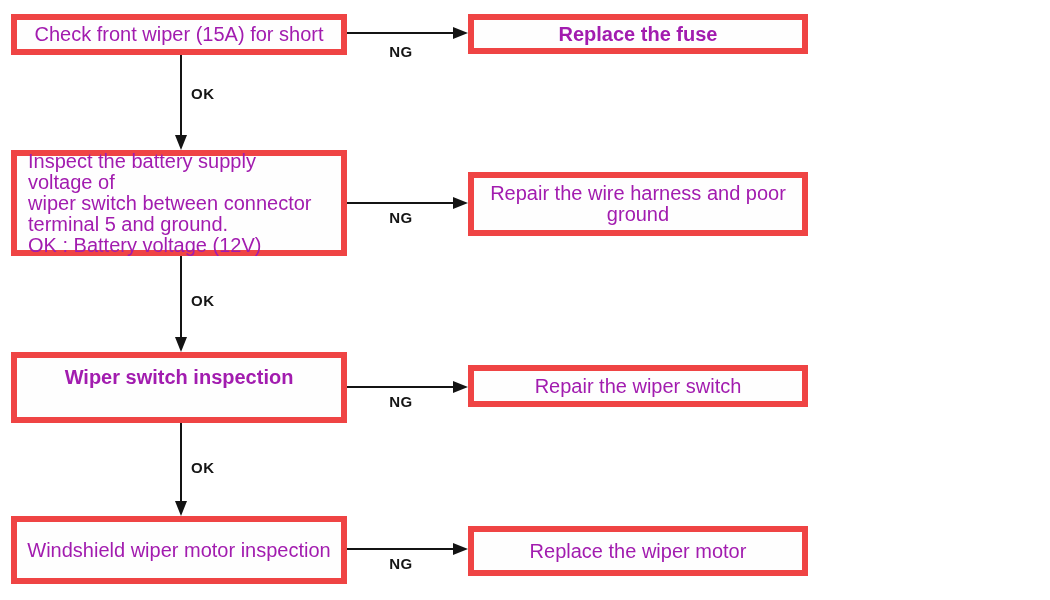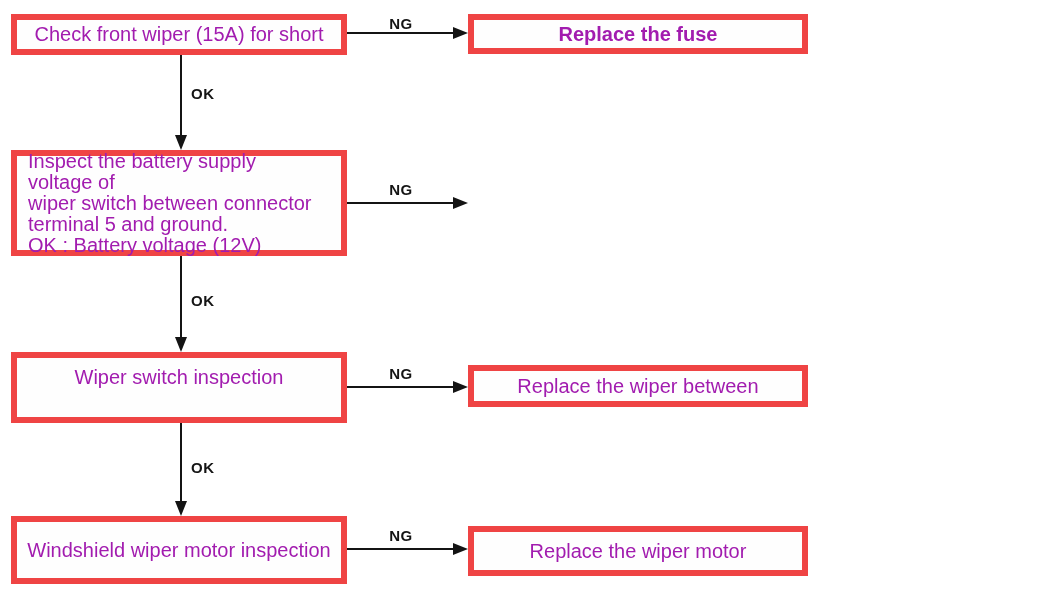--- a/index.html
+++ b/index.html
@@ -45,21 +45,21 @@
     border-right: 6px solid transparent;
     border-top: 15px solid #141414;
   }
   .lbl {
     position: absolute;
     font-weight: bold;
     font-size: 15px;
     color: #141414;
     letter-spacing: 0.5px;
   }
-  .lbl.ng { width: 36px; text-align: center; }
+  .lbl.ng { width: 36px; text-align: center; margin-top: 28px; }
 </style>
 </head>
 <body>
 
 <div class="canvas">
 
   <div class="box" style="left:11px; top:14px; width:336px; height:41px;">Check front wiper (15A) for short</div>
   <div class="hline" style="left:347px; top:32px; width:107px;"></div>
   <div class="arrow-right" style="left:453px; top:27px;"></div>
   <div class="lbl ng" style="left:383px; top:15px;">NG</div>
@@ -69,30 +69,32 @@
   <div class="arrow-down" style="left:175px; top:135px;"></div>
   <div class="lbl" style="left:191px; top:85px;">OK</div>
 
   <div class="box align-left" style="left:11px; top:150px; width:336px; height:106px;">Inspect the battery supply voltage of
 wiper switch between connector
 terminal 5 and ground.
 OK : Battery voltage (12V)</div>
   <div class="hline" style="left:347px; top:202px; width:107px;"></div>
   <div class="arrow-right" style="left:453px; top:197px;"></div>
   <div class="lbl ng" style="left:383px; top:181px;">NG</div>
+  <div class="box" style="left:468px; top:172px; width:340px; height:64px;">Repair the wire harness and poor
+ground</div>
 
   <div class="vline" style="left:180px; top:256px; height:82px;"></div>
   <div class="arrow-down" style="left:175px; top:337px;"></div>
   <div class="lbl" style="left:191px; top:292px;">OK</div>
 
-  <div class="box" style="left:11px; top:352px; width:336px; height:71px; padding-bottom:20px;">Wiper switch inspection</div>
+  <div class="box" style="left:11px; top:352px; width:336px; height:71px; padding-bottom:20px;font-weight:bold;">Wiper switch inspection</div>
   <div class="hline" style="left:347px; top:386px; width:107px;"></div>
   <div class="arrow-right" style="left:453px; top:381px;"></div>
   <div class="lbl ng" style="left:383px; top:365px;">NG</div>
-  <div class="box" style="left:468px; top:365px; width:340px; height:42px;">Replace the wiper between</div>
+  <div class="box" style="left:468px; top:365px; width:340px; height:42px;">Repair the wiper switch</div>
 
   <div class="vline" style="left:180px; top:423px; height:79px;"></div>
   <div class="arrow-down" style="left:175px; top:501px;"></div>
   <div class="lbl" style="left:191px; top:459px;">OK</div>
 
   <div class="box" style="left:11px; top:516px; width:336px; height:68px; ">Windshield wiper motor inspection</div>
   <div class="hline" style="left:347px; top:548px; width:107px;"></div>
   <div class="arrow-right" style="left:453px; top:543px;"></div>
   <div class="lbl ng" style="left:383px; top:527px;">NG</div>
   <div class="box" style="left:468px; top:526px; width:340px; height:50px;">Replace the wiper motor</div>

